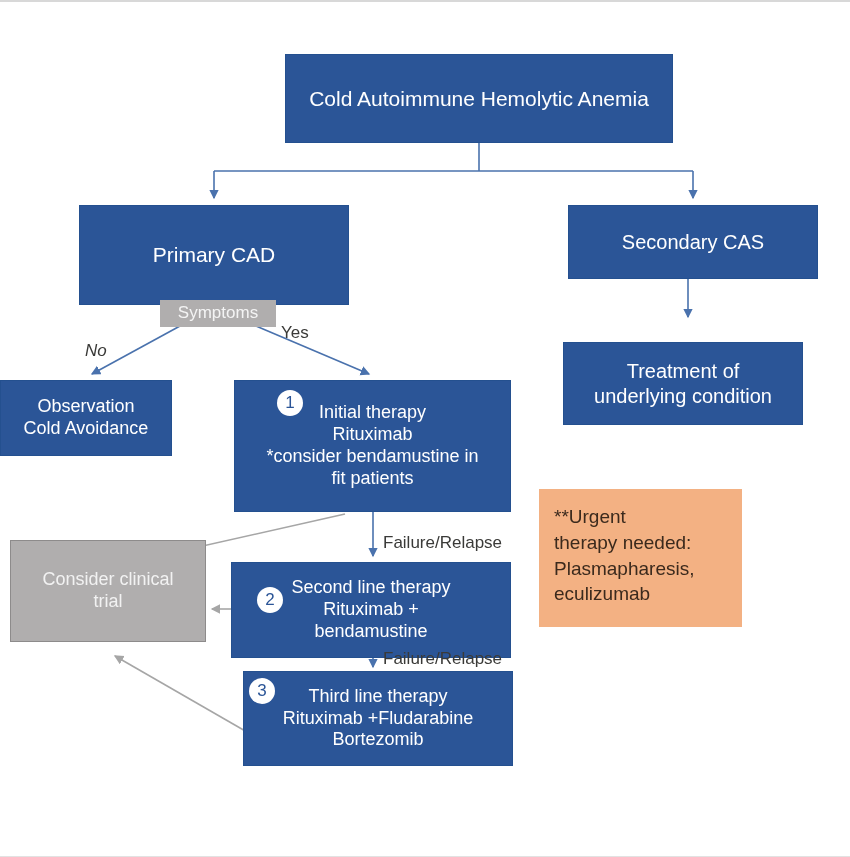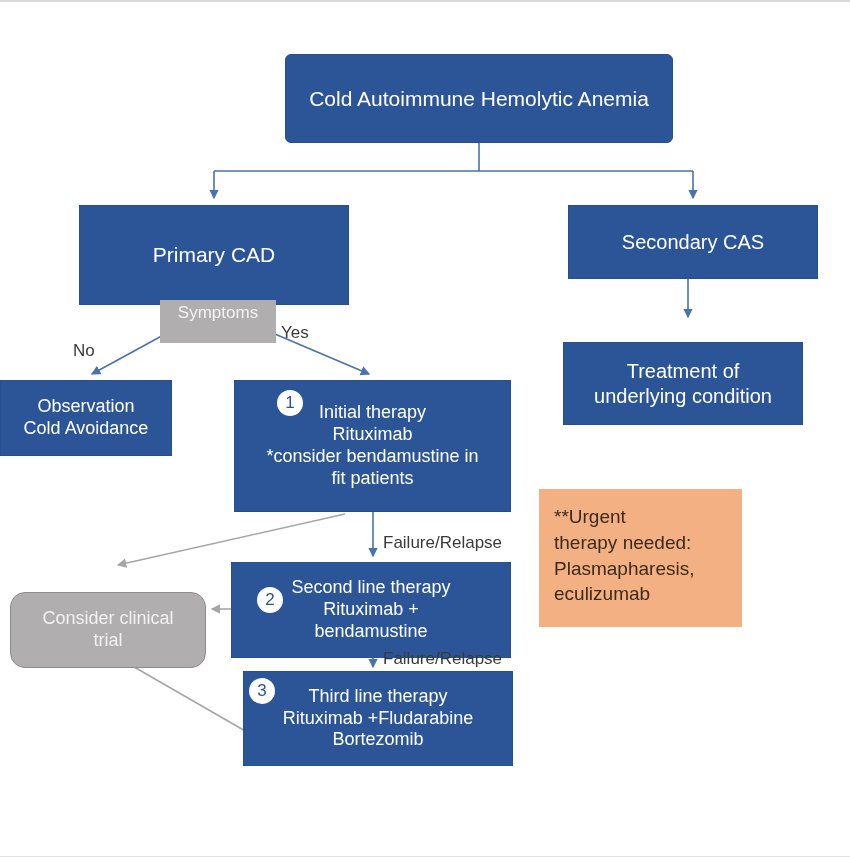--- a/index.html
+++ b/index.html
@@ -80,46 +80,46 @@
     font-size: 17px;
     white-space: nowrap;
     background: transparent;
     z-index: 4;
   }
   .chip {
     position: absolute;
     background: #b0aeae;
     color: #f4f4f4;
     font-size: 17px;
-    padding: 3px 10px 20px 10px;
+    padding: 3px 10px 4px 10px;
     box-sizing: border-box;
     text-align: center;
     z-index: 3;
   }
 
   
-  #n-root      { left: 285px; top: 52px;  width: 388px; height: 89px;  font-size: 21px; border-radius: 6px; }
+  #n-root      { left: 285px; top: 52px;  width: 388px; height: 89px;  font-size: 21px; }
   #n-primary   { left: 79px;  top: 203px; width: 270px; height: 100px;  font-size: 21px; }
   #n-secondary { left: 568px; top: 203px; width: 250px; height: 74px;  font-size: 20px; }
   #n-treatment { left: 563px; top: 340px; width: 240px; height: 83px;  font-size: 20px; }
   #n-observe   { left: 0px;   top: 378px; width: 172px; height: 76px;  font-size: 18px; }
   #n-initial   { left: 234px; top: 378px; width: 277px; height: 132px; font-size: 18px; }
   #n-second    { left: 231px; top: 560px; width: 280px; height: 96px;  font-size: 18px; }
-  #n-trial     { left: 10px;  top: 590px; width: 196px; height: 76px;  font-size: 18px; border-radius: 15px; }
+  #n-trial     { left: 10px;  top: 538px; width: 196px; height: 102px;  font-size: 18px; }
   #n-third     { left: 243px; top: 669px; width: 270px; height: 95px;  font-size: 18px; align-items: center; }
   #n-urgent    { left: 539px; top: 487px; width: 203px; height: 138px; font-size: 19px;
                  padding: 14px 20px 0 14px; line-height: 1.36; }
 
   #badge-1 { left: 277px; top: 388px; }
   #badge-2 { left: 257px; top: 585px; }
   #badge-3 { left: 249px; top: 676px; }
 
   #chip-symptoms { left: 160px; top: 298px; width: 116px; }
 
-  #lbl-no   { left: 73px;  top: 339px; }
+  #lbl-no   { left: 85px;  top: 339px; font-style: italic; }
   #lbl-yes  { left: 281px; top: 321px; }
   #lbl-fr-1 { left: 383px; top: 531px; }
   #lbl-fr-2 { left: 383px; top: 647px; }
 </style>
 </head>
 <body>
 
 <div id="canvas">
 
   <svg class="svg-layer" viewBox="0 0 850 857" width="850" height="857">

